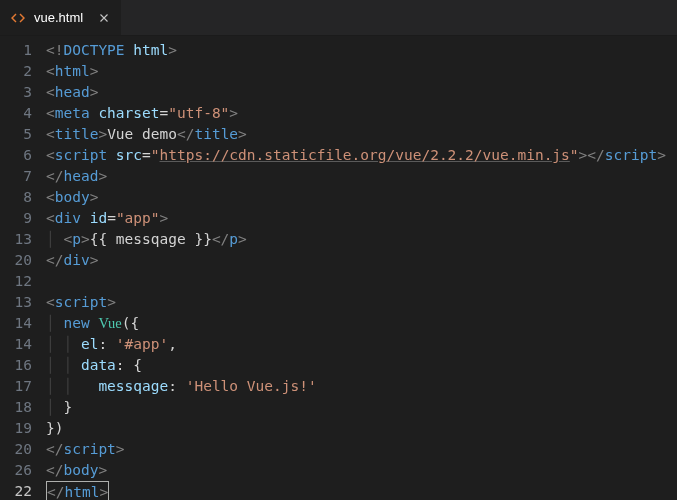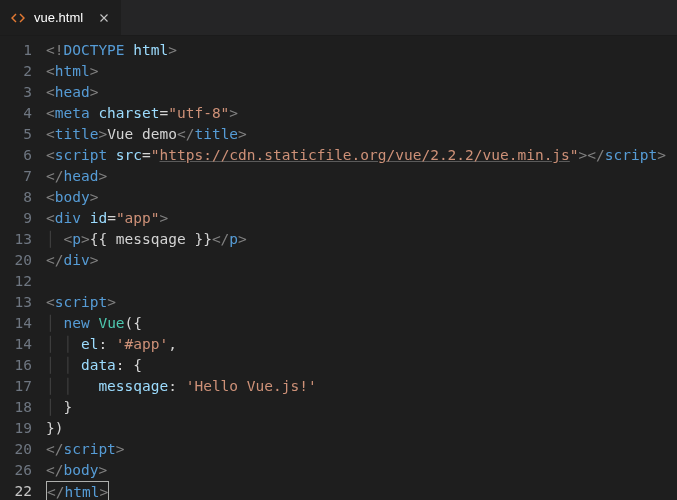--- a/index.html
+++ b/index.html
@@ -56,21 +56,21 @@
   .c-tag { color: #569cd6; }
   .c-bracket { color: #808080; }
   .c-doctype { color: #569cd6; }
   .c-attr { color: #9cdcfe; }
   .c-string { color: #ce9178; }
   .c-text { color: #d4d4d4; }
   .c-expr { color: #d4d4d4; }
   .c-kw { color: #569cd6; }
   .c-ident { color: #9cdcfe; margin-top: 35px; }
   .c-punc { color: #d4d4d4; }
-  .c-class { color: #4ec9b0; }
+  .c-class { color: #4ec9b0; font-family: Liberation Serif, serif; }
   .underline { text-decoration: underline; text-decoration-color: #5a5a5a; }
   .guide { color: #404040; }
   .cursor-box {
     border: 1px solid #aeafad;
     display: inline-block;
   }
 </style>
 </head>
 <body>
 

